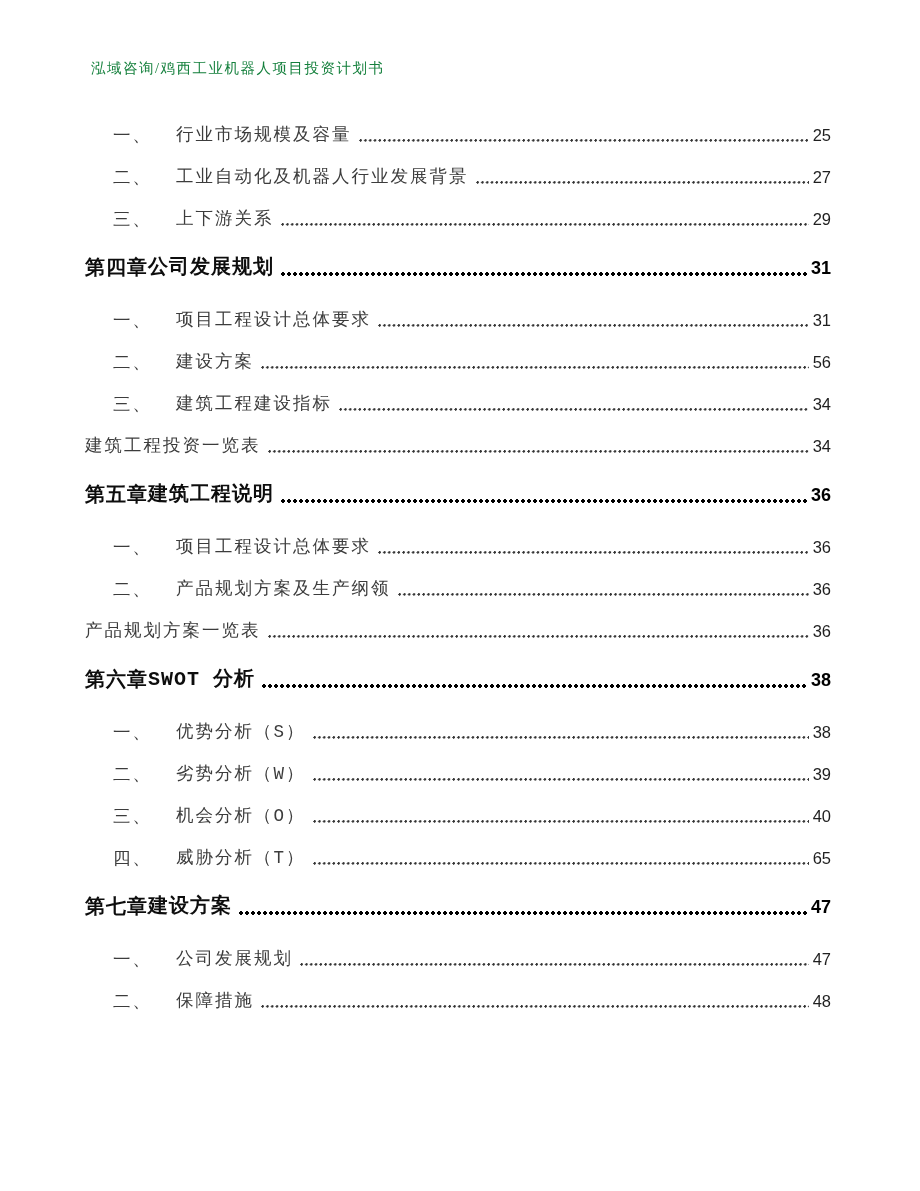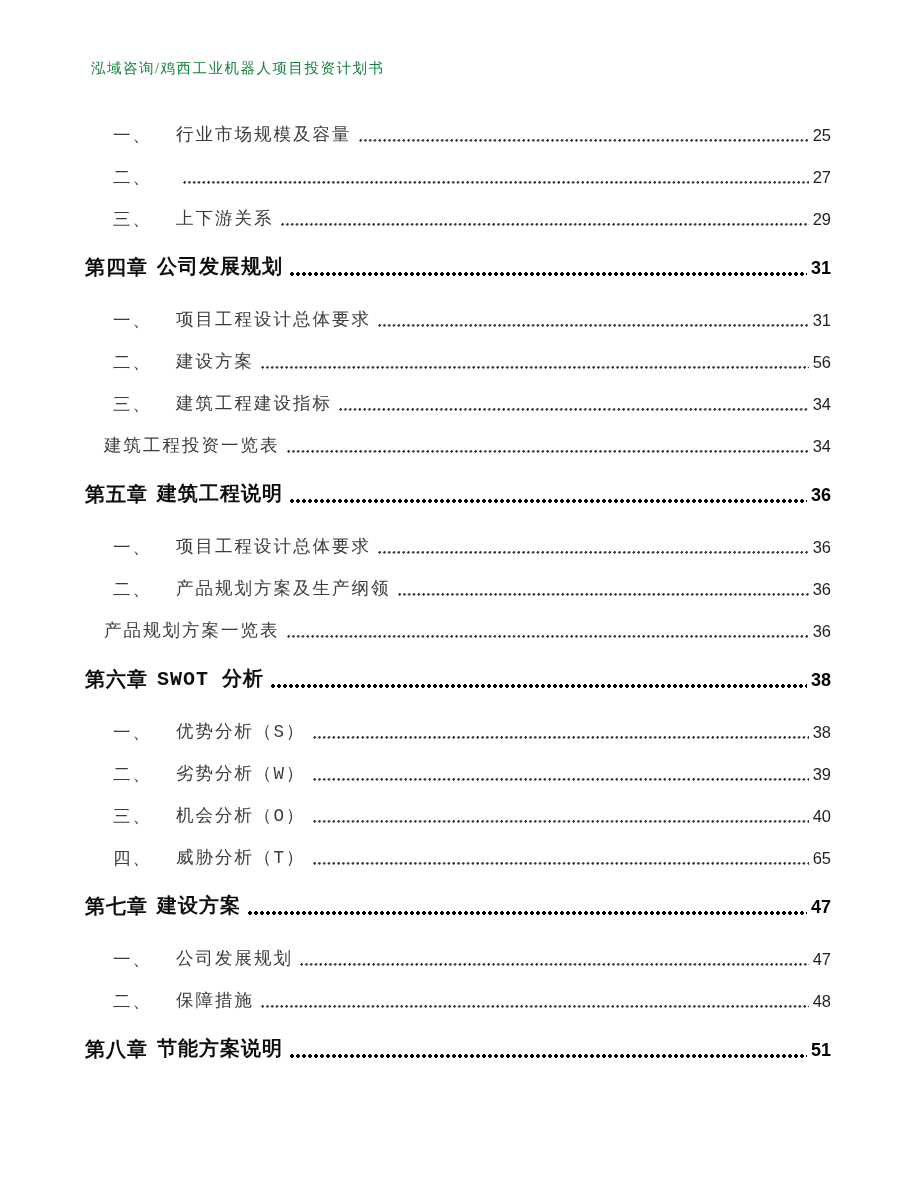--- a/index.html
+++ b/index.html
@@ -38,21 +38,20 @@
   
   .row.sub {
     margin-left: 28px;
     margin-bottom: 24px;
     font-size: 17.5px;
     line-height: 18px;
     color: #3c3c3c;
   }
   
   .row.sub2 {
-    margin-left: 19px;
     margin-bottom: 24px;
     font-size: 17.5px;
     line-height: 18px;
     color: #3c3c3c;
     justify-content: center;
   }
   
   .row.chapter {
     margin-top: 29px;
     margin-bottom: 33px;
@@ -61,21 +60,21 @@
     font-size: 20px;
     line-height: 21px;
     color: #0d0d0d;
   }
   .sub .num, .sub2 .num {
     letter-spacing: 2px;
     margin-right: 24px;
   }
   .chapter .num {
     letter-spacing: 1px;
-    margin-right: 9px;
+    margin-right: 0;
   }
   .title {
     letter-spacing: 2px;
     font-family: Liberation Mono, monospace;
   }
   .chapter .title {
     letter-spacing: 1px;
   }
   .leader {
     flex: 1;
@@ -115,20 +114,21 @@
 <nav class="toc">
   <div class="row sub">
     <span class="num">一、</span>
     <span class="title">行业市场规模及容量</span>
     <span class="leader"></span>
     <span class="page">25</span>
   </div>
 
   <div class="row sub">
     <span class="num">二、</span>
+    <span class="title">工业自动化及机器人行业发展背景</span>
     <span class="leader"></span>
     <span class="page">27</span>
   </div>
 
   <div class="row sub">
     <span class="num">三、</span>
     <span class="title">上下游关系</span>
     <span class="leader"></span>
     <span class="page">29</span>
   </div>
@@ -245,19 +245,13 @@
     <span class="page">47</span>
   </div>
 
   <div class="row sub">
     <span class="num">二、</span>
     <span class="title">保障措施</span>
     <span class="leader"></span>
     <span class="page">48</span>
   </div>
 
-  <div class="row chapter">
-    <span class="num">第八章</span>
-    <span class="title">节能方案说明</span>
-    <span class="leader"></span>
-    <span class="page">51</span>
-  </div>
 </nav>
 
 </body></html>

